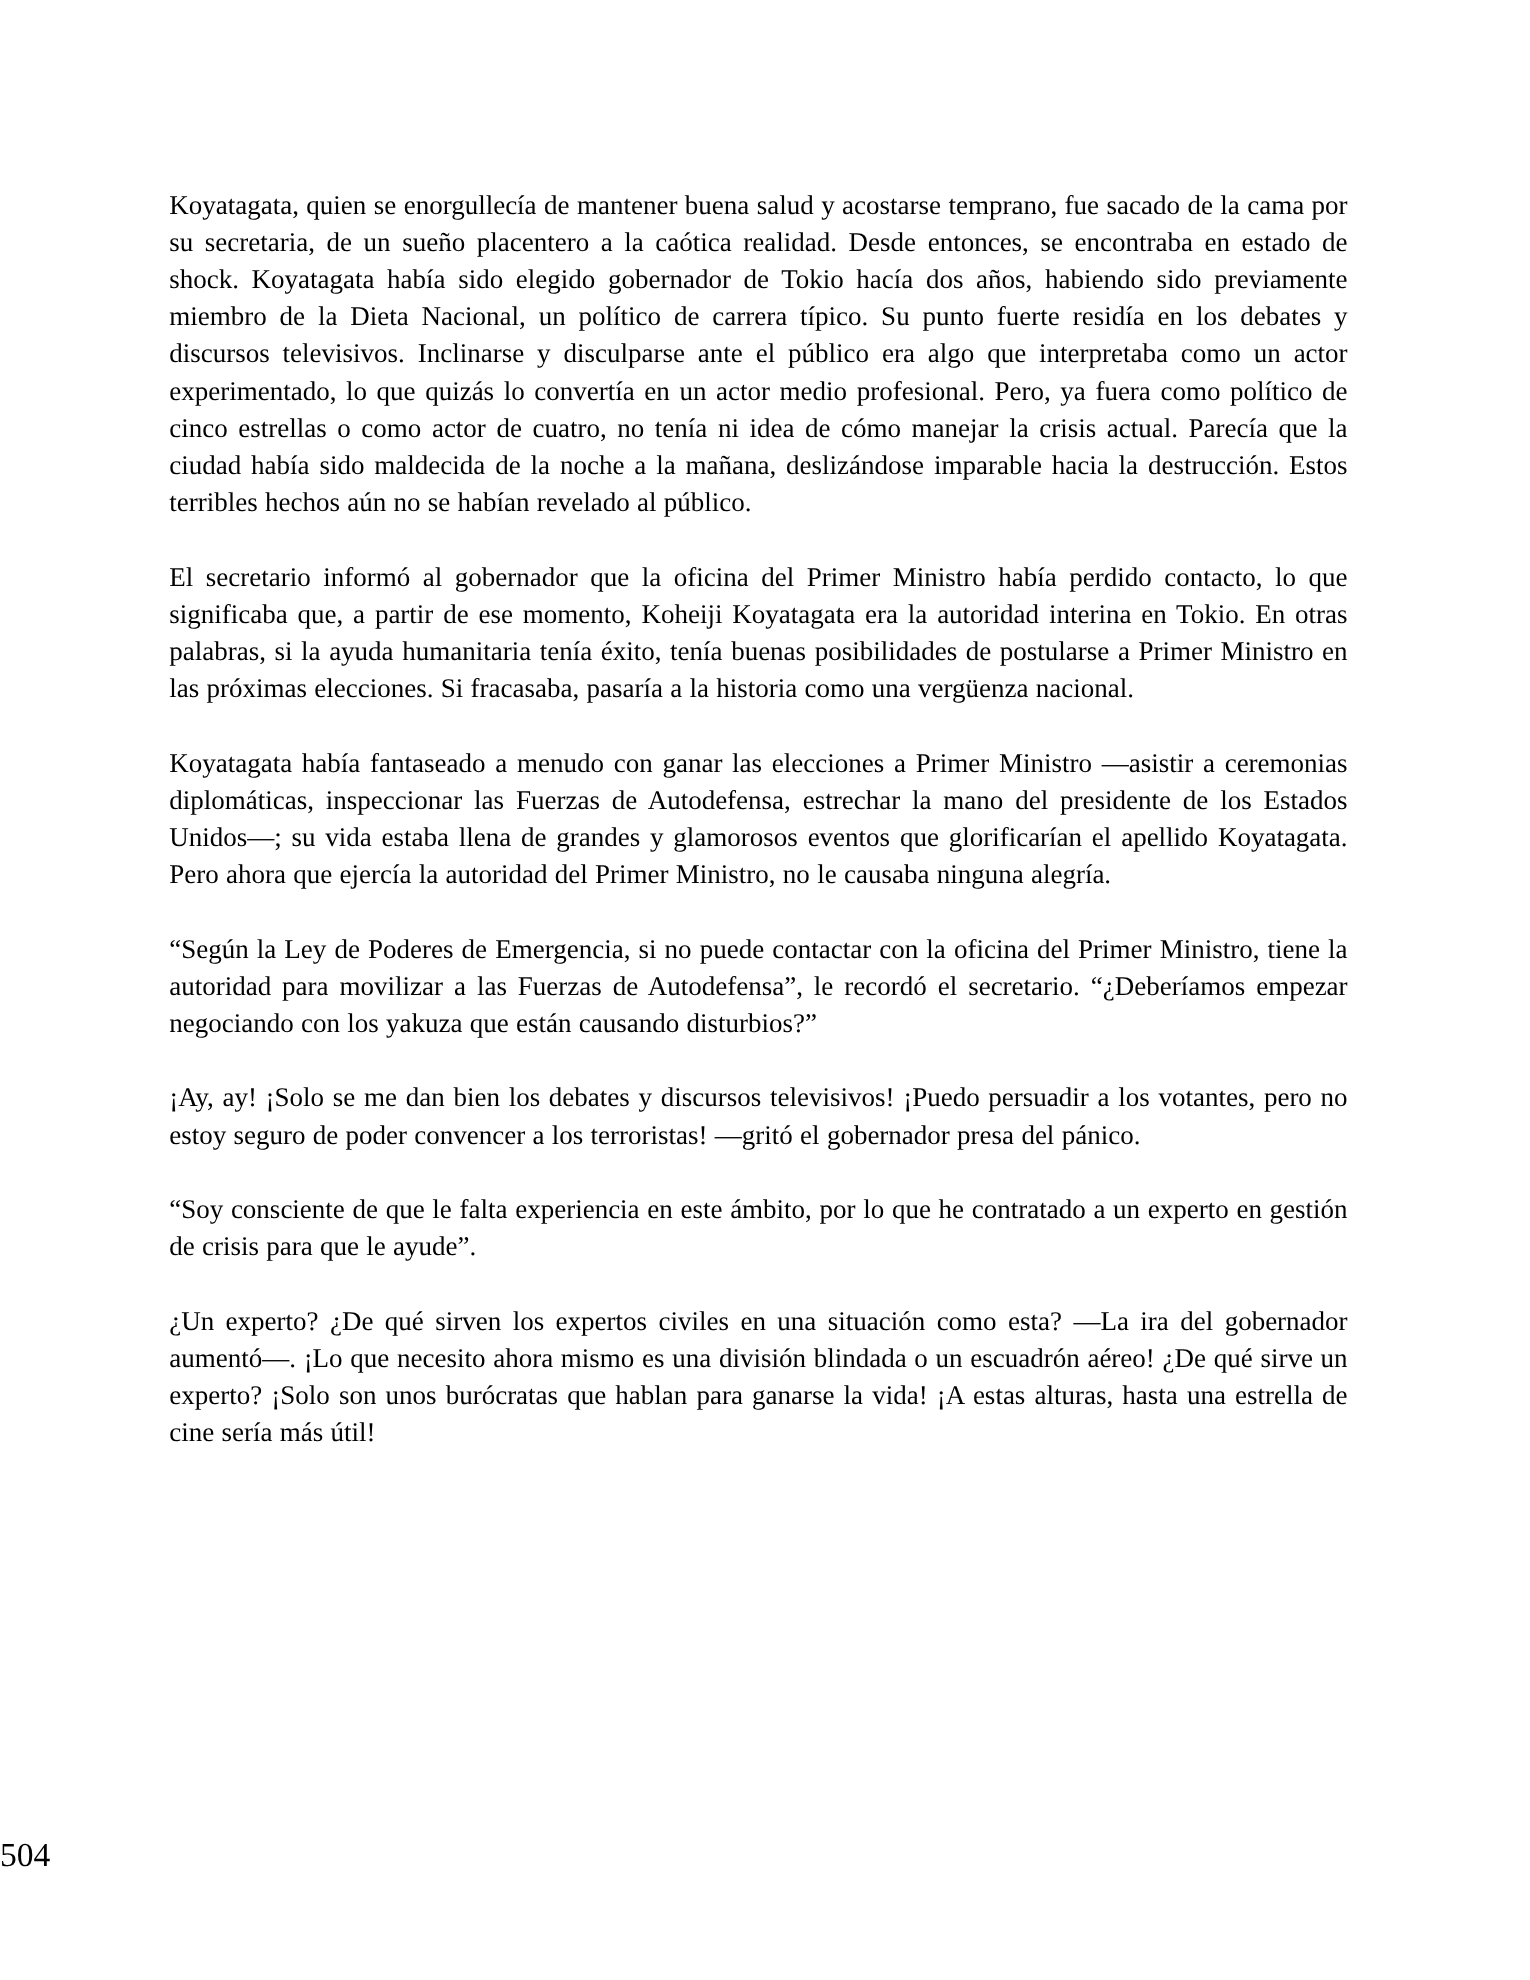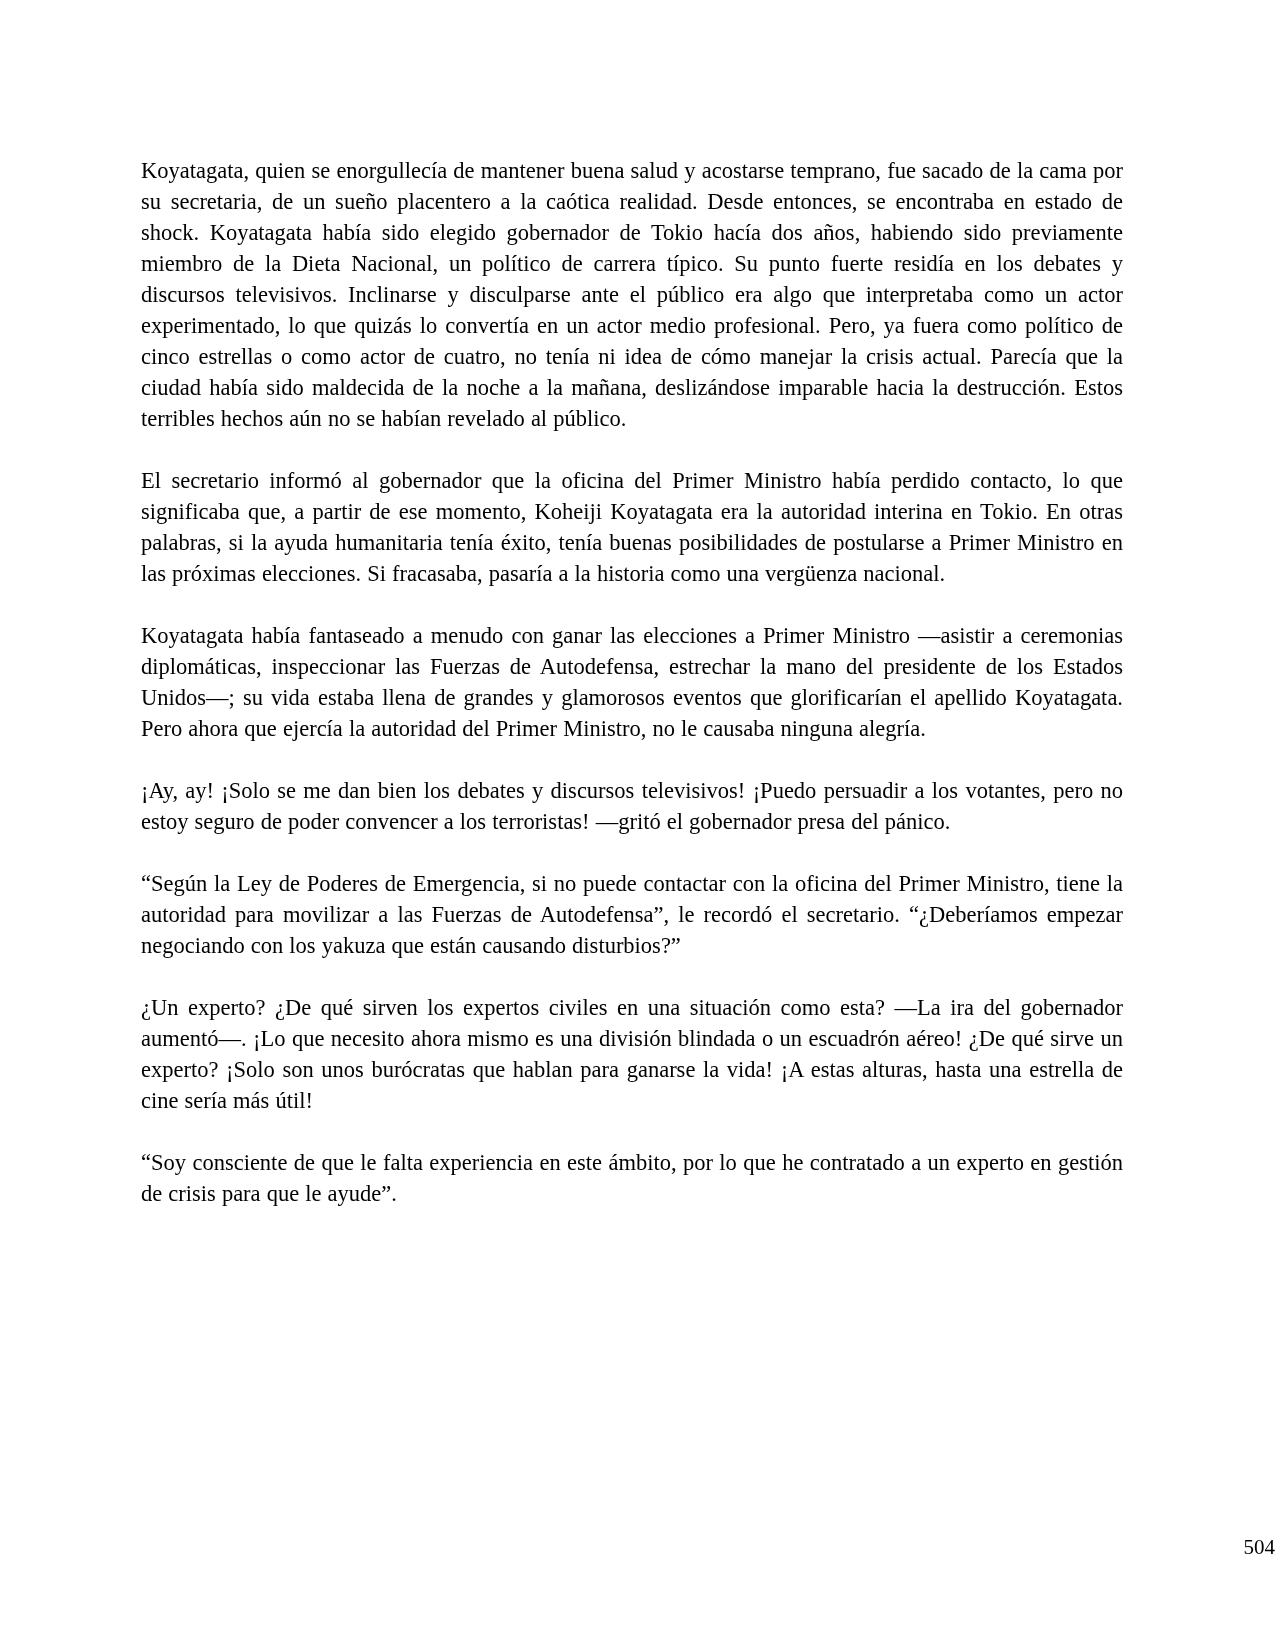--- a/index.html
+++ b/index.html
@@ -34,32 +34,32 @@
   .text-block p {
     margin: 0 0 31px 0;
     padding: 0;
     word-spacing: 0.02em;
   }
   .page-number {
     position: absolute;
     top: 1533px;
     left: 0;
     width: 100%;
-    text-align: right;
-    font-size: 21px;
+    text-align: left;
+    font-size: 28px;
     line-height: 28px;
   }
 </style>
 </head>
 <body>
 
 <div class="page">
   <div class="text-block">
     <p>Koyatagata, quien se enorgullecía de mantener buena salud y acostarse temprano, fue sacado de la cama por su secretaria, de un sueño placentero a la caótica realidad. Desde entonces, se encontraba en estado de shock. Koyatagata había sido elegido gobernador de Tokio hacía dos años, habiendo sido previamente miembro de la Dieta Nacional, un político de carrera típico. Su punto fuerte residía en los debates y discursos televisivos. Inclinarse y disculparse ante el público era algo que interpretaba como un actor experimentado, lo que quizás lo convertía en un actor medio profesional. Pero, ya fuera como político de cinco estrellas o como actor de cuatro, no tenía ni idea de cómo manejar la crisis actual. Parecía que la ciudad había sido maldecida de la noche a la mañana, deslizándose imparable hacia la destrucción. Estos terribles hechos aún no se habían revelado al público.</p>
     <p>El secretario informó al gobernador que la oficina del Primer Ministro había perdido contacto, lo que significaba que, a partir de ese momento, Koheiji Koyatagata era la autoridad interina en Tokio. En otras palabras, si la ayuda humanitaria tenía éxito, tenía buenas posibilidades de postularse a Primer Ministro en las próximas elecciones. Si fracasaba, pasaría a la historia como una vergüenza nacional.</p>
     <p>Koyatagata había fantaseado a menudo con ganar las elecciones a Primer Ministro —asistir a ceremonias diplomáticas, inspeccionar las Fuerzas de Autodefensa, estrechar la mano del presidente de los Estados Unidos—; su vida estaba llena de grandes y glamorosos eventos que glorificarían el apellido Koyatagata. Pero ahora que ejercía la autoridad del Primer Ministro, no le causaba ninguna alegría.</p>
+    <p>“Según la Ley de Poderes de Emergencia, si no puede contactar con la oficina del Primer Ministro, tiene la autoridad para movilizar a las Fuerzas de Autodefensa”, le recordó el secretario. “¿Deberíamos empezar negociando con los yakuza que están causando disturbios?”</p>
     <p>¡Ay, ay! ¡Solo se me dan bien los debates y discursos televisivos! ¡Puedo persuadir a los votantes, pero no estoy seguro de poder convencer a los terroristas! —gritó el gobernador presa del pánico.</p>
-    <p>“Según la Ley de Poderes de Emergencia, si no puede contactar con la oficina del Primer Ministro, tiene la autoridad para movilizar a las Fuerzas de Autodefensa”, le recordó el secretario. “¿Deberíamos empezar negociando con los yakuza que están causando disturbios?”</p>
+    <p>“Soy consciente de que le falta experiencia en este ámbito, por lo que he contratado a un experto en gestión de crisis para que le ayude”.</p>
     <p>¿Un experto? ¿De qué sirven los expertos civiles en una situación como esta? —La ira del gobernador aumentó—. ¡Lo que necesito ahora mismo es una división blindada o un escuadrón aéreo! ¿De qué sirve un experto? ¡Solo son unos burócratas que hablan para ganarse la vida! ¡A estas alturas, hasta una estrella de cine sería más útil!</p>
-    <p>“Soy consciente de que le falta experiencia en este ámbito, por lo que he contratado a un experto en gestión de crisis para que le ayude”.</p>
   </div>
   <div class="page-number">504</div>
 </div>
 
 </body></html>

